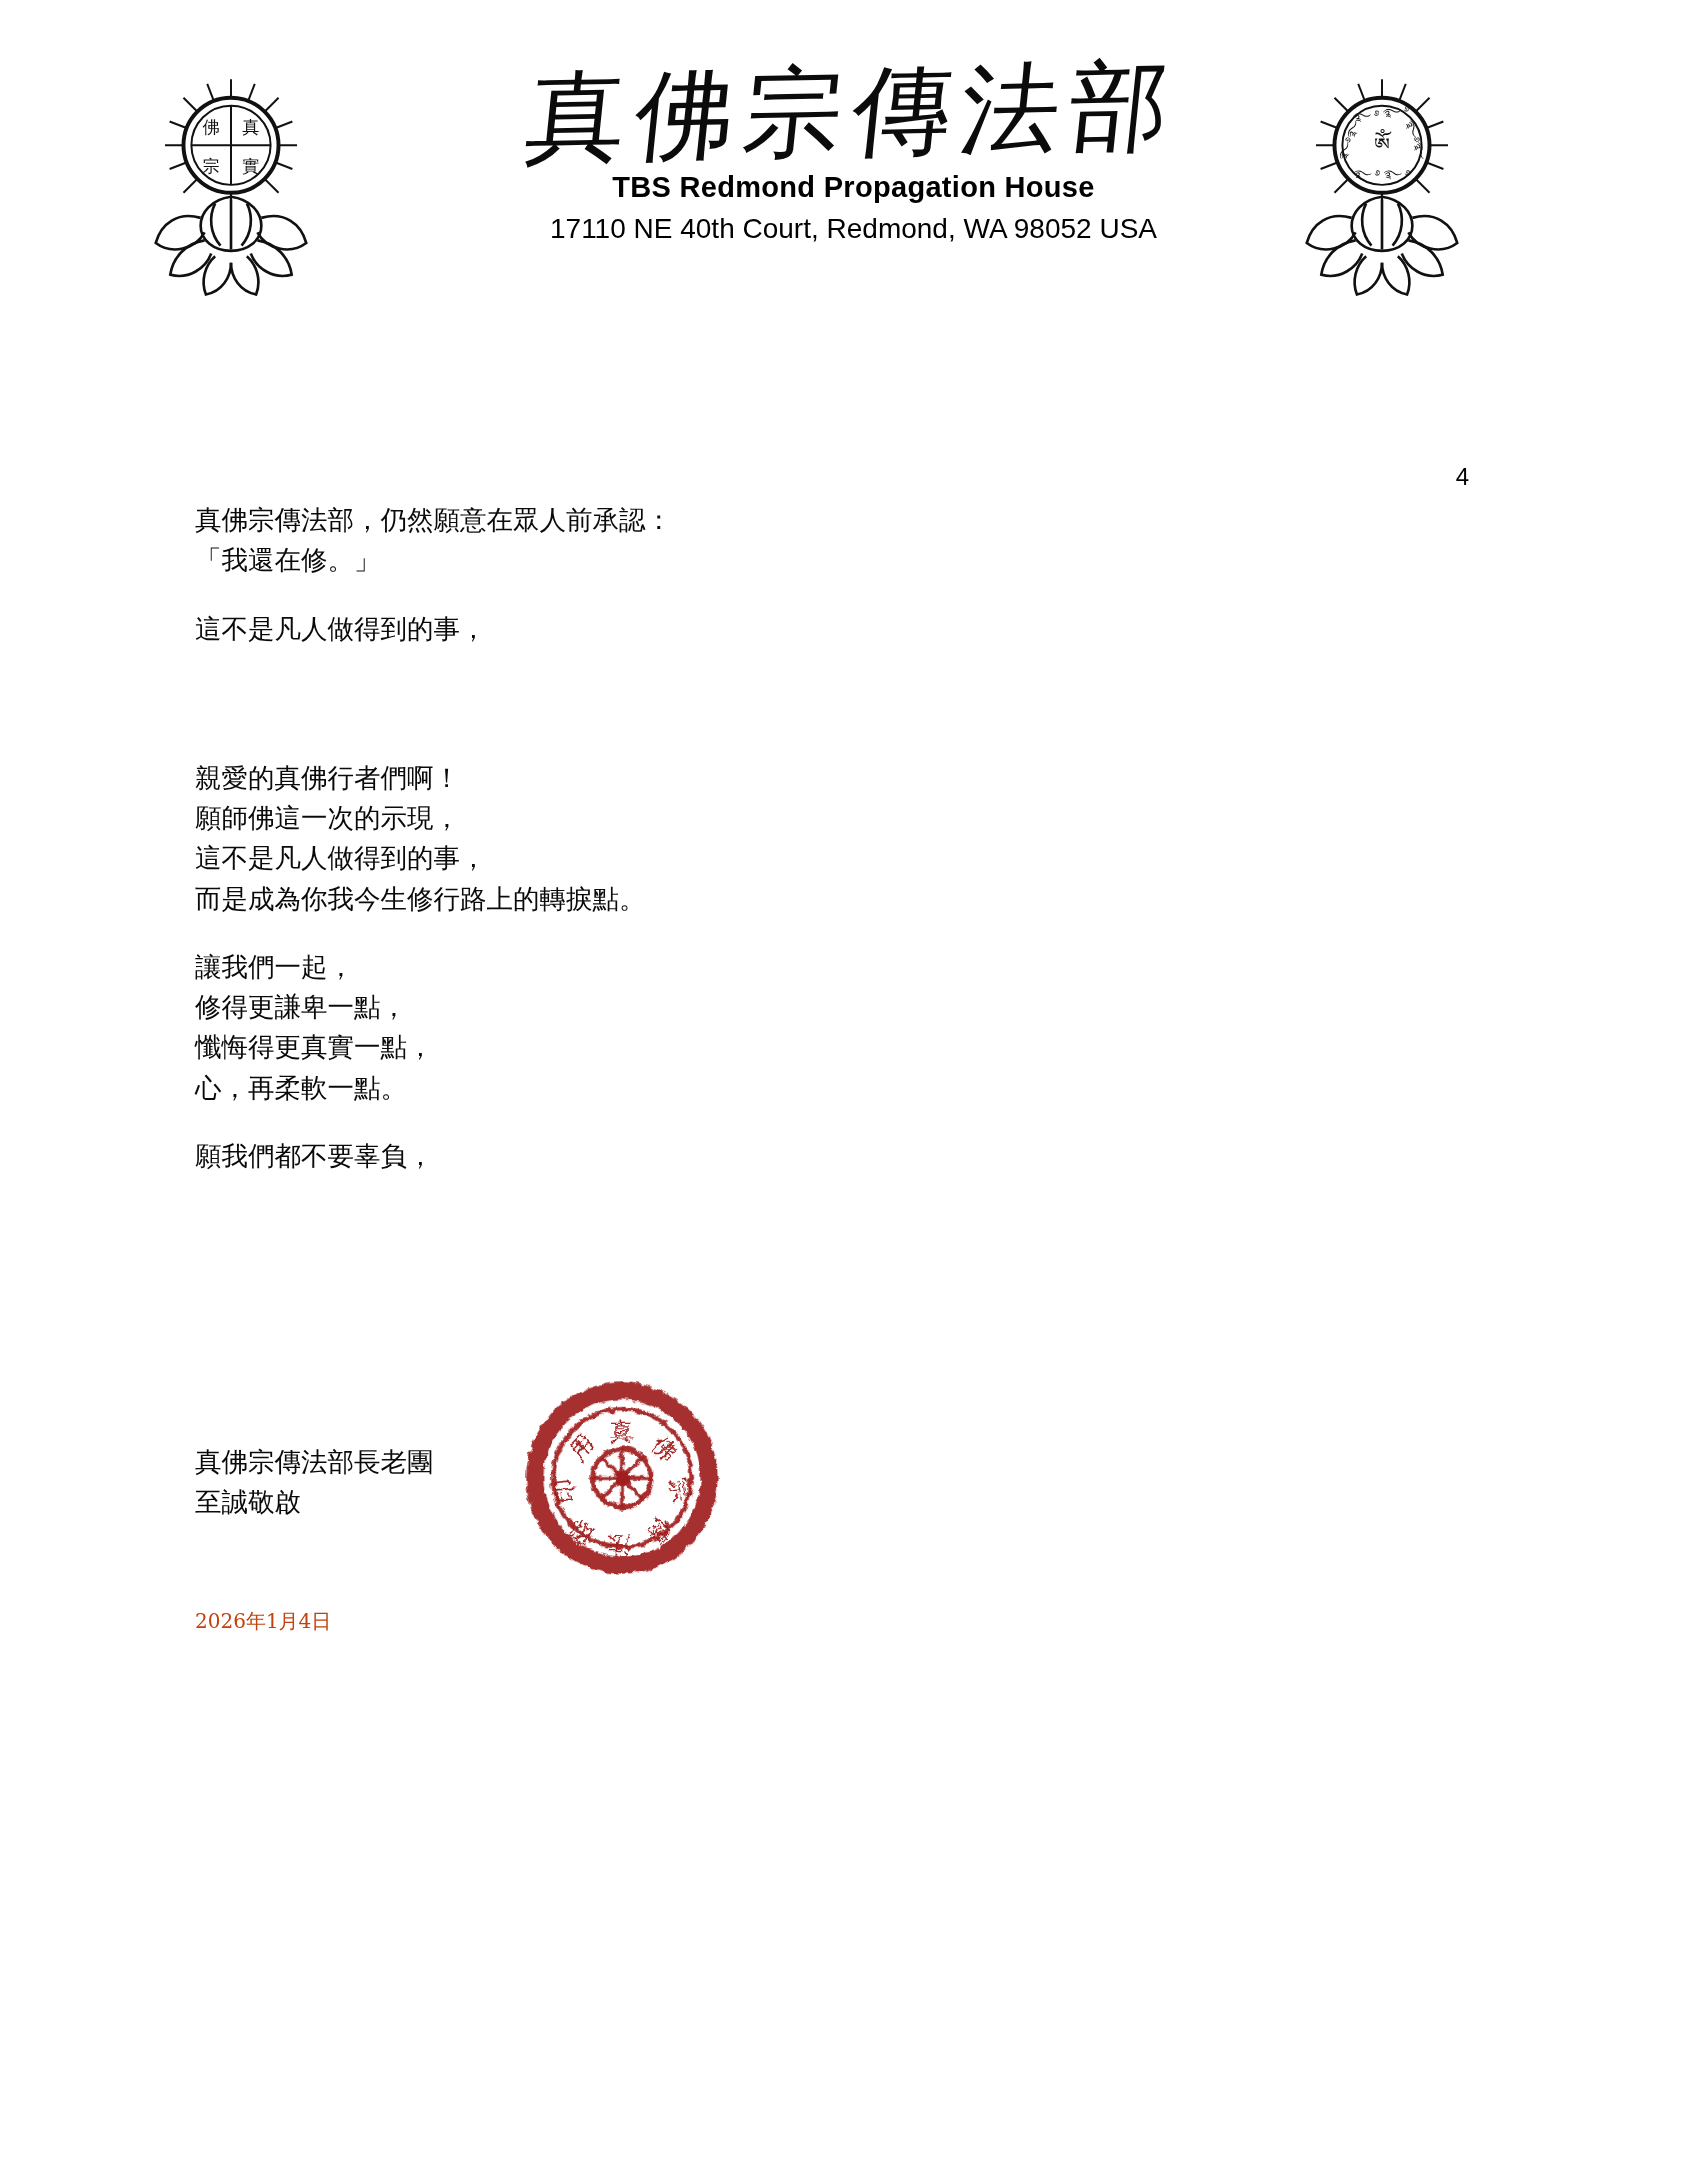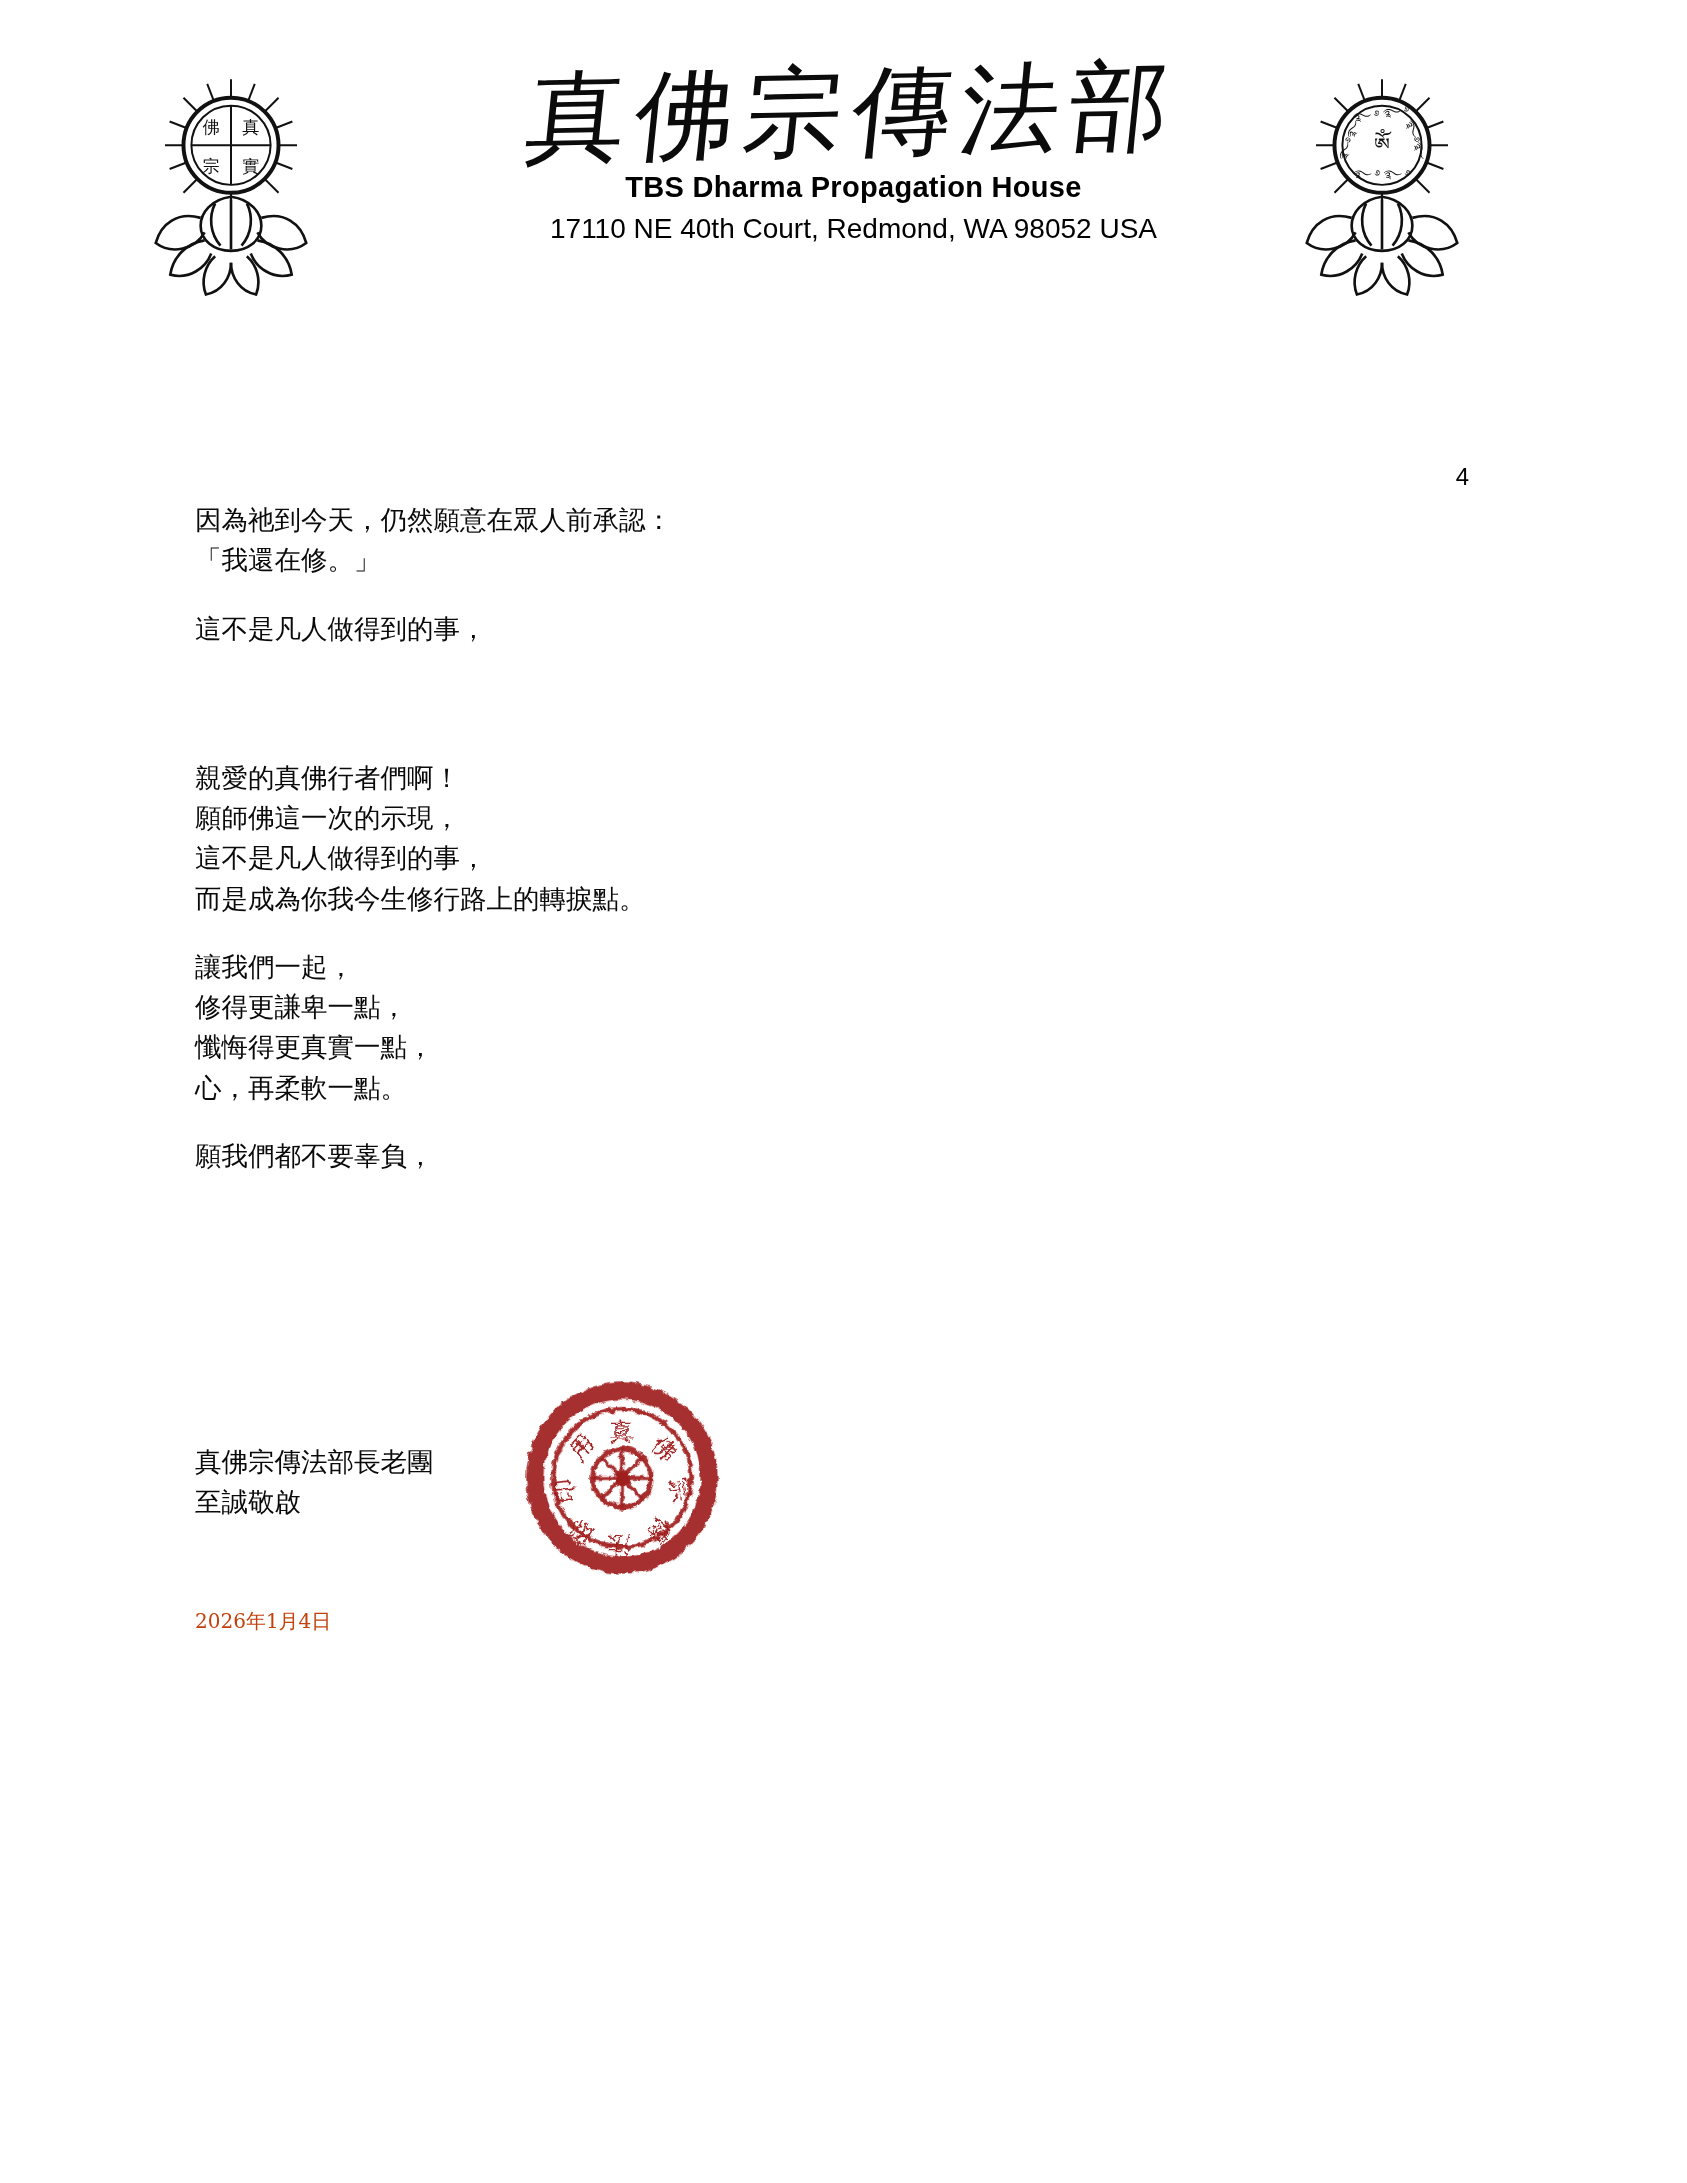--- a/index.html
+++ b/index.html
@@ -187,21 +187,21 @@
           <path d="M110 262 C82 266 62 288 58 314 C86 322 112 304 120 282"></path>
           <path d="M190 262 C218 266 238 288 242 314 C214 322 188 304 180 282"></path>
           <path d="M126 286 C110 300 104 324 112 344 C136 340 150 318 150 296"></path>
           <path d="M174 286 C190 300 196 324 188 344 C164 340 150 318 150 296"></path>
         </g>
       </svg>
     </div>
 
     <div class="masthead">
       <div class="brush-title">真佛宗傳法部</div>
-      <div class="org-name">TBS Dharma Propagation House</div>
+      <div class="org-name">TBS Redmond Propagation House</div>
       <div class="org-address">17110 NE 40th Court, Redmond, WA 98052 USA</div>
     </div>
 
     <div class="seal-emblem right">
       <svg viewBox="0 0 300 370" width="198" height="245" xmlns="http://www.w3.org/2000/svg">
         <g stroke="#111" stroke-width="3">
           <line x1="150" y1="118" x2="150" y2="18"></line>
           <line x1="150" y1="118" x2="222" y2="46"></line>
           <line x1="150" y1="118" x2="250" y2="118"></line>
           <line x1="150" y1="118" x2="222" y2="190"></line>
@@ -239,21 +239,21 @@
         </g>
       </svg>
     </div>
   </div>
 
   <div class="page-number">4</div>
 
   <div class="body-text">
 
     <div class="para">
-      <span class="line">因為祂到今天，仍然願意在眾人前承認：</span>
+      <span class="line">真佛宗傳法部，仍然願意在眾人前承認：</span>
       <span class="line">「我還在修。」</span>
     </div>
 
     <div class="gap-sm"></div>
 
     <div class="para">
       <span class="line">這不是凡人做得到的事，</span>
     </div>
 
     <div class="gap-lg"></div>

